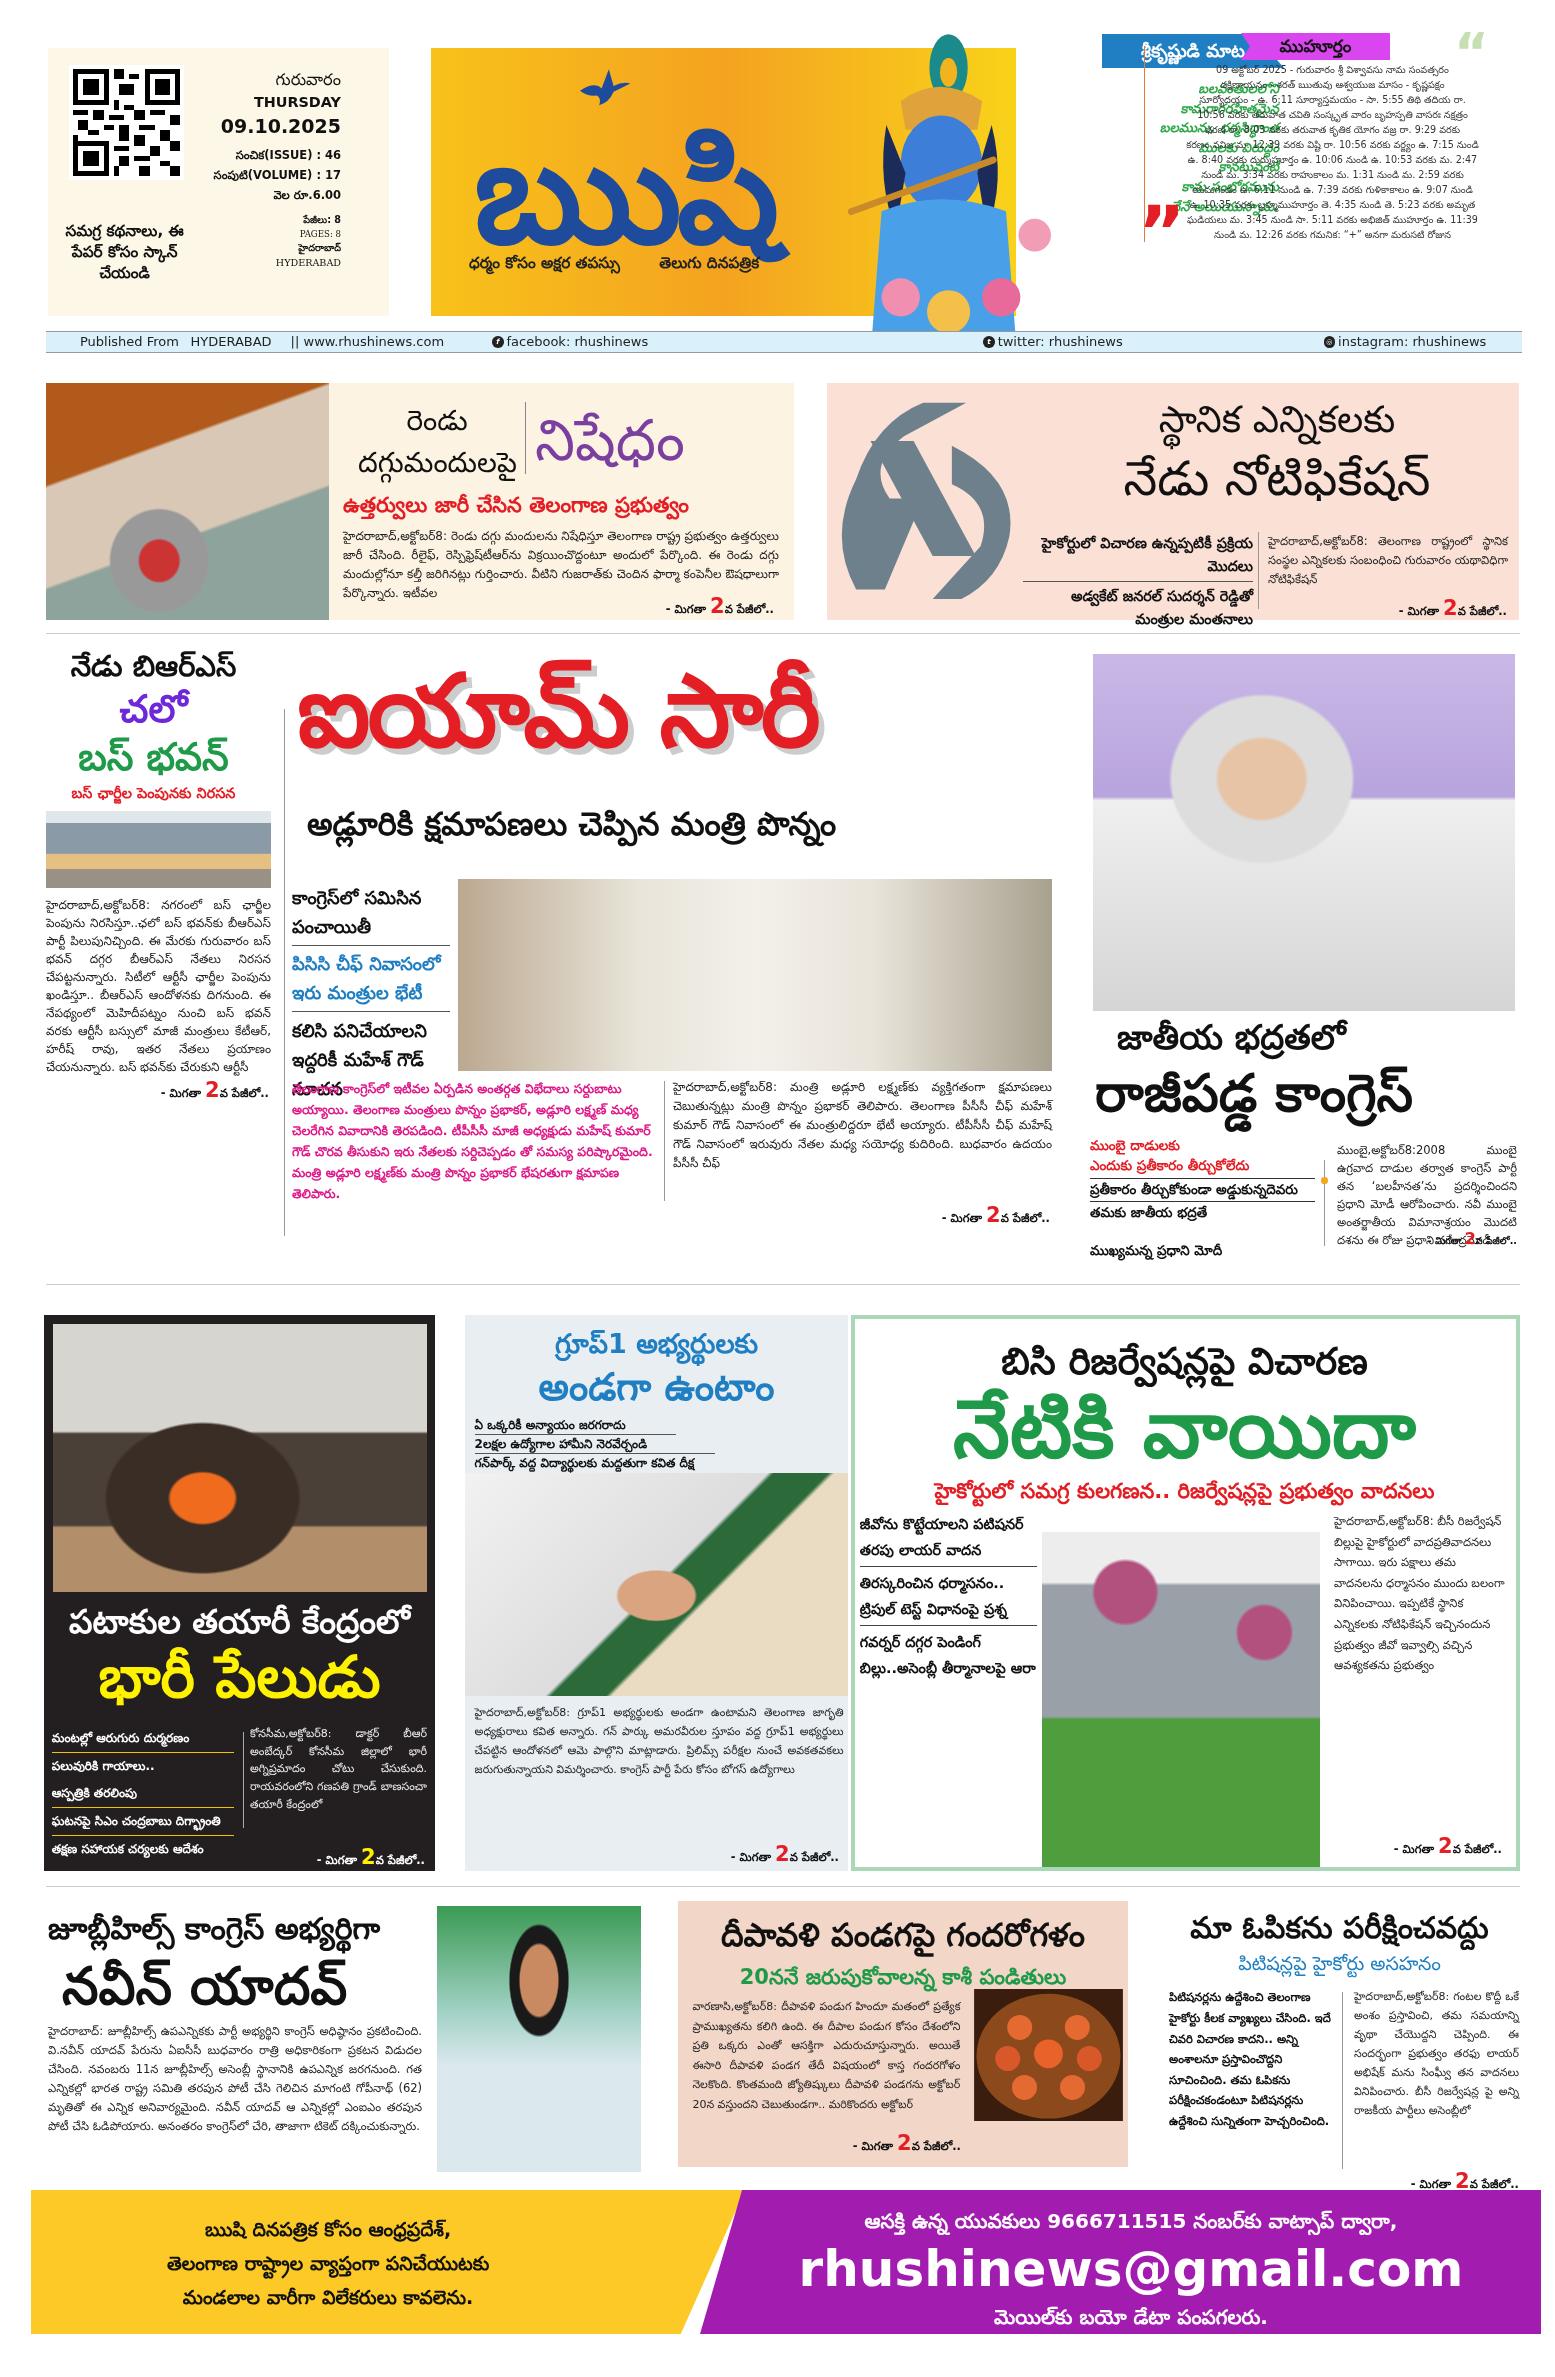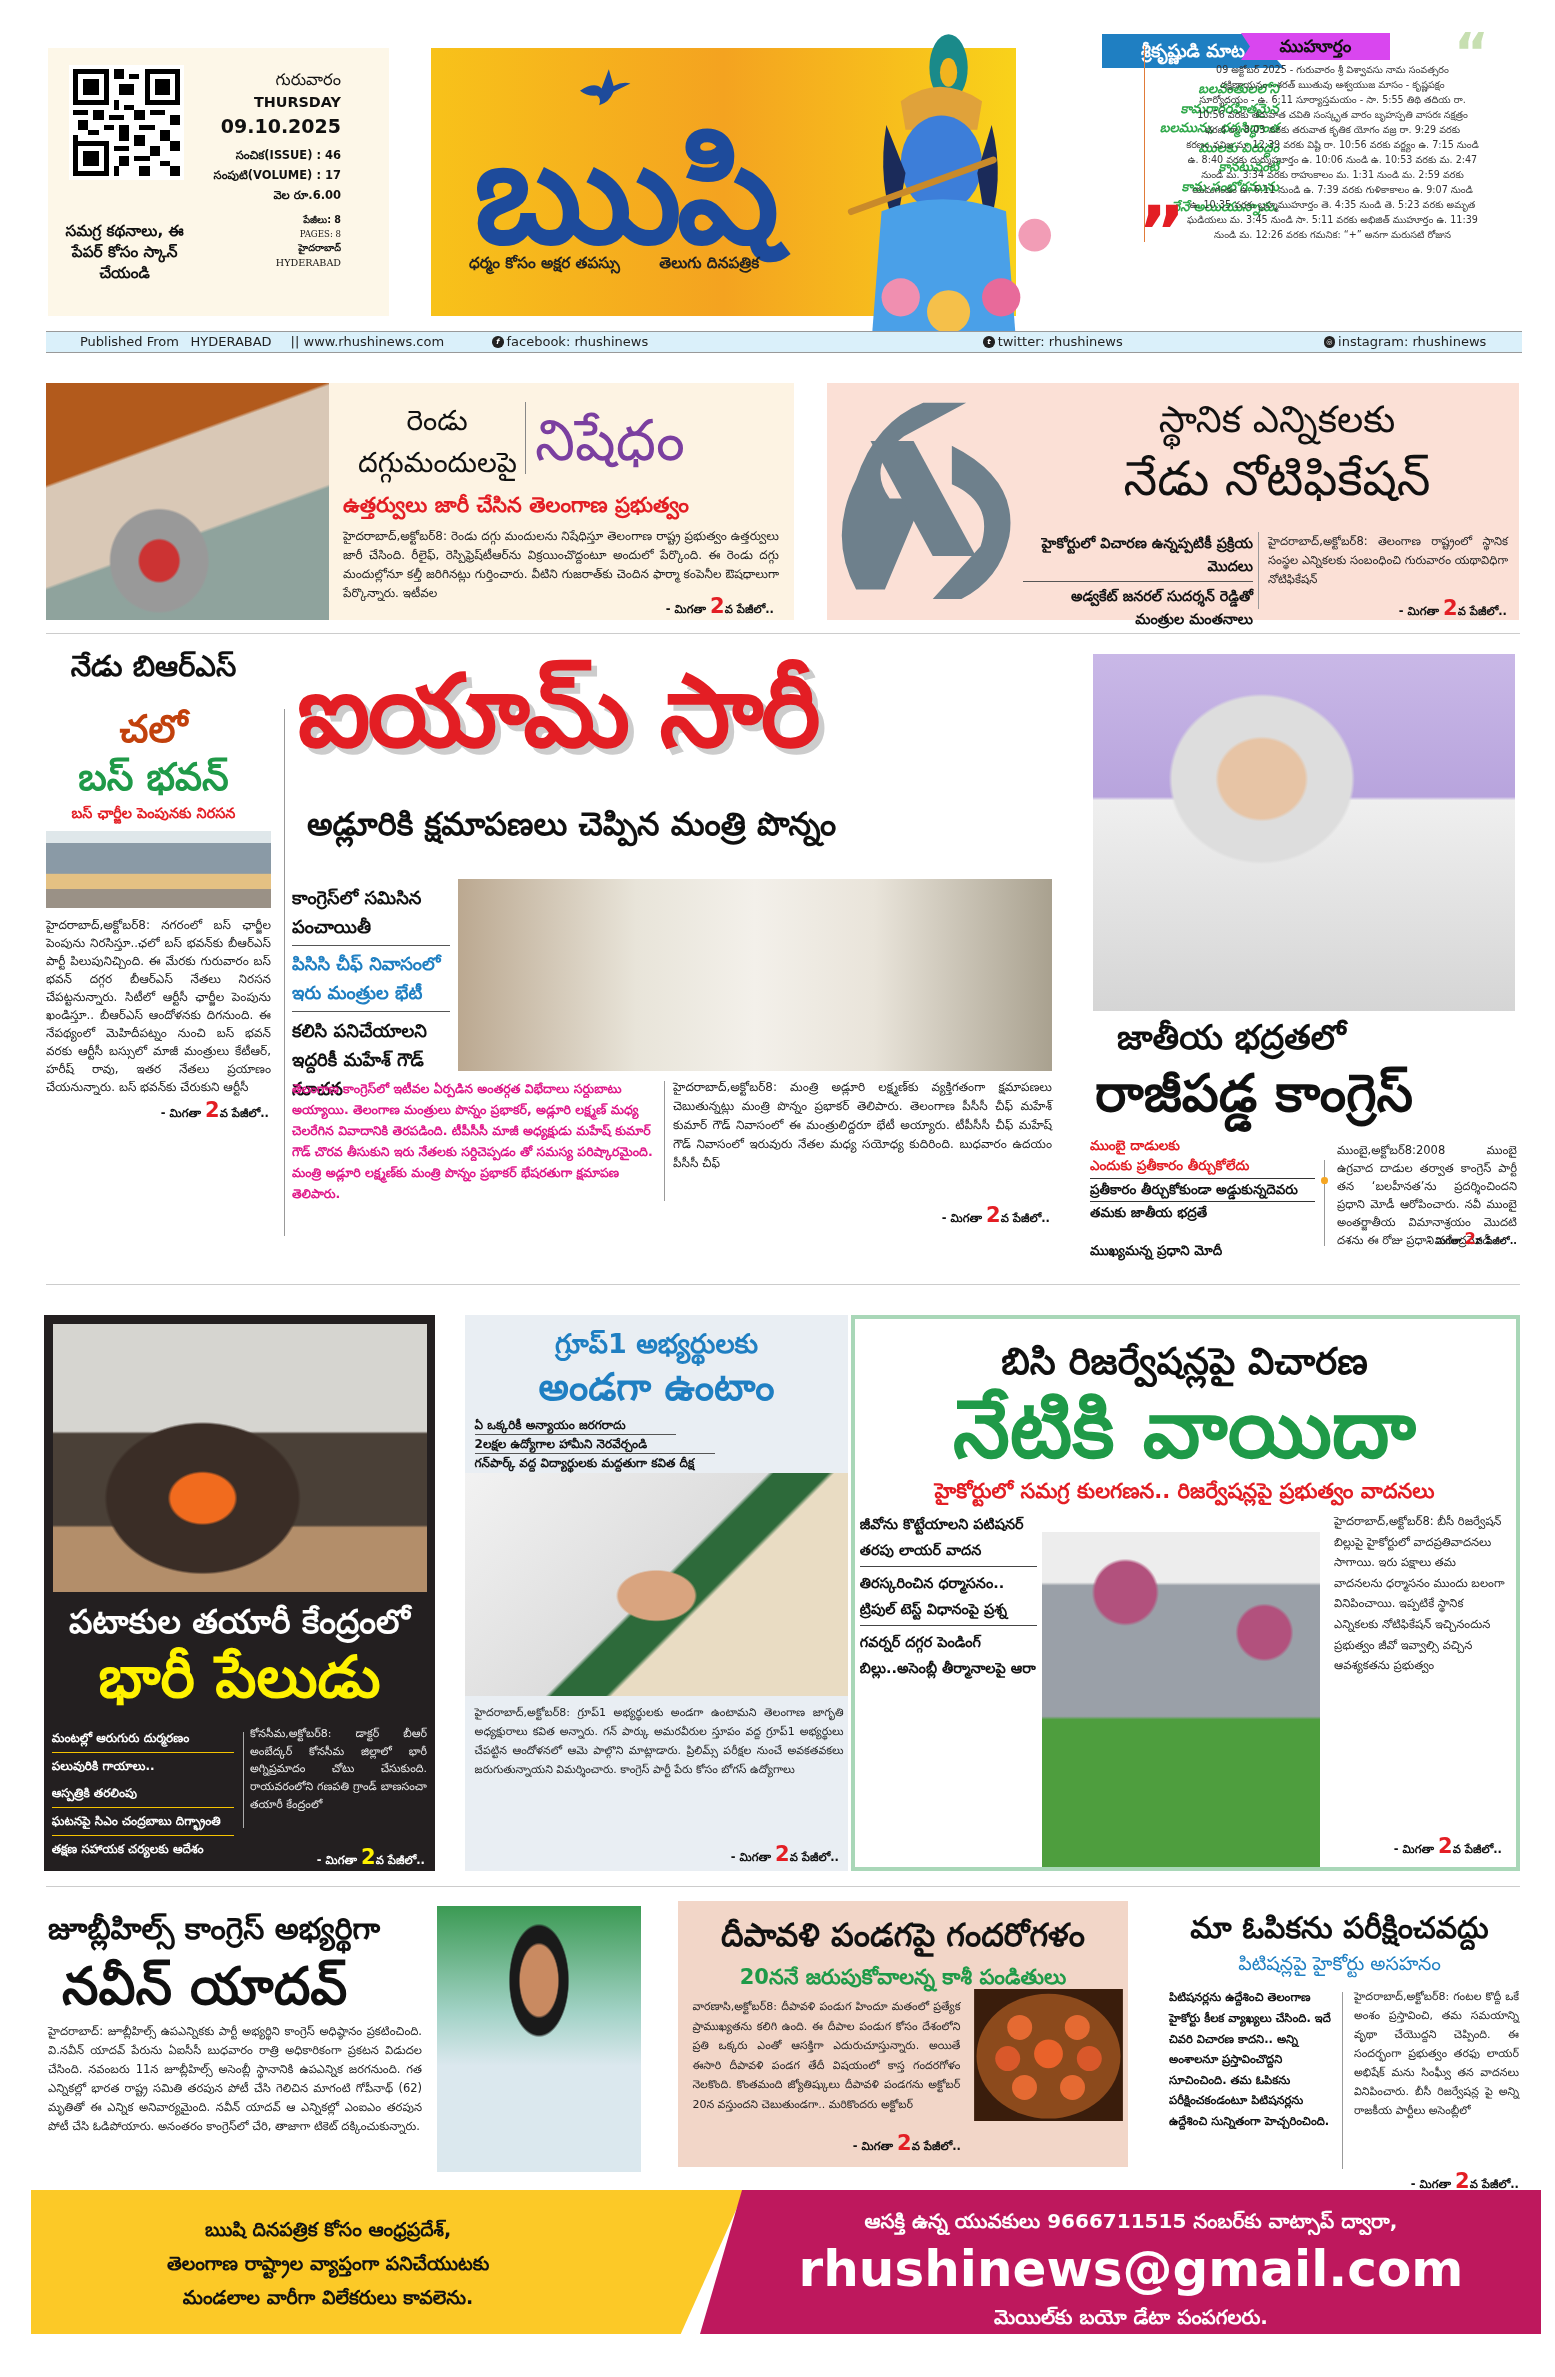--- a/index.html
+++ b/index.html
@@ -62,21 +62,21 @@
 
   
   #naveen-head1 { left: 48px; top: 1910px; font-size: 30px; font-weight: bold; line-height: 38px; }
   #naveen-head2 { left: 62px; top: 1955px; font-size: 52px; font-weight: bold; line-height: 62px; }
   #naveen-img { left: 437px; top: 1906px; width: 204px; height: 266px; background: radial-gradient(ellipse at 50% 28%, #c98a61 0 13%, #1a1a1a 14% 20%, transparent 21%), linear-gradient(180deg, #3b9a53, #a2d2c6 40%, #dbe8ee 60%); }
   #diwali-box { left: 678px; top: 1901px; width: 450px; height: 266px; background: #f2d6c8; }
   #patience-col { left: 1150px; top: 1901px; width: 379px; }
 
   
   #bottom-left { left: 31px; top: 2190px; width: 714px; height: 144px; background: #fcc927; clip-path: polygon(0 0, 100% 0, 91% 100%, 0 100%); }
-  #bottom-right { left: 700px; top: 2190px; width: 841px; height: 144px; background: #be185d; clip-path: polygon(5% 0, 100% 0, 100% 100%, 0 100%); }
+  #bottom-right { left: 700px; top: 2190px; width: 841px; height: 144px; background: #a21caf; clip-path: polygon(5% 0, 100% 0, 100% 100%, 0 100%); }
 </style>
 </head>
 <body>
 
 <div id="mast-left" class="abs">
   <div id="qr" class="abs">
     <svg viewBox="0 0 21 21" shape-rendering="crispEdges">
       <rect width="21" height="21" fill="#fff"></rect>
       <path fill="#000" d="M0 0h7v7H0zM1 1v5h5V1zM2 2h3v3H2zM14 0h7v7h-7zM15 1v5h5V1zM16 2h3v3h-3zM0 14h7v7H0zM1 15v5h5v-5zM2 16h3v3H2zM8 0h2v2H8zM11 1h2v1h-2zM9 3h3v2H9zM8 6h1v2H8zM10 7h2v1h-2zM0 8h3v1H0zM4 8h2v2H4zM7 9h3v1H7zM12 8h2v2h-2zM15 8h3v1h-3zM19 9h2v2h-2zM1 10h2v2H1zM6 11h2v1H6zM9 11h2v3H9zM13 11h3v1h-3zM17 12h2v2h-2zM0 13h1v1H0zM3 12h2v1H3zM12 13h2v2h-2zM8 15h3v1H8zM15 15h2v2h-2zM19 14h2v2h-2zM9 17h2v2H9zM12 17h3v1h-3zM17 18h2v1h-2zM8 19h1v2H8zM13 19h2v2h-2zM19 19h2v2h-2z"></path>
     </svg>
@@ -200,21 +200,21 @@
   </div>
   <div class="abs vrule" style="left:431px;top:149px;height:77px;"></div>
   <div class="abs body-text" style="left:441px;top:149px;width:240px;font-size:11.5px;line-height:19px;">హైదరాబాద్,అక్టోబర్8: తెలంగాణ రాష్ట్రంలో స్థానిక సంస్థల ఎన్నికలకు సంబంధించి గురువారం యథావిధిగా నోటిఫికేషన్</div>
   <div class="abs more" style="left:527px;top:213px;width:153px;"><span>- మిగతా </span><b>2</b><span>వ పేజీలో..</span></div>
 </div>
 
 <div class="abs" style="left:46px;top:633px;width:1474px;height:1px;background:#ccc;"></div>
 
 <div id="brs-col" class="abs">
   <div style="text-align:center;font-size:29px;font-weight:bold;line-height:38px;">నేడు బిఆర్ఎస్</div>
-  <div style="text-align:center;font-size:38px;font-weight:bold;color:#c2410c;line-height:48px;margin-top:20px;">చలో</div>
+  <div style="text-align:center;font-size:38px;font-weight:bold;color:#6d28d9;line-height:48px;">చలో</div>
   <div style="text-align:center;font-size:38px;font-weight:bold;color:#1f9a48;line-height:48px;">బస్ భవన్</div>
   <div style="text-align:center;font-size:14.4px;font-weight:bold;color:#e31e24;line-height:24px;">బస్ ఛార్జీల పెంపునకు నిరసన</div>
   <div style="margin:5.8px 0 0 17px;width:225px;height:77px;background:linear-gradient(180deg,#dfe7ea 0 15%,#8a9aa6 16% 55%,#e4c183 56% 75%,#9a9186 76%);"></div>
   <div class="body-text" style="margin:8.6px 0 0 17px;width:225px;font-size:12px;line-height:18px;">హైదరాబాద్,అక్టోబర్8: నగరంలో బస్ ఛార్జీల పెంపును నిరసిస్తూ..ఛలో బస్ భవన్‌కు బీఆర్ఎస్ పార్టీ పిలుపునిచ్చింది. ఈ మేరకు గురువారం బస్ భవన్ దగ్గర బీఆర్ఎస్ నేతలు నిరసన చేపట్టనున్నారు. సిటీలో ఆర్టీసీ ఛార్జీల పెంపును ఖండిస్తూ.. బీఆర్ఎస్ ఆందోళనకు దిగనుంది. ఈ నేపథ్యంలో మెహిదీపట్నం నుంచి బస్ భవన్ వరకు ఆర్టీసీ బస్సులో మాజీ మంత్రులు కేటీఆర్, హరీష్ రావు, ఇతర నేతలు ప్రయాణం చేయనున్నారు. బస్ భవన్‌కు చేరుకుని ఆర్టీసీ</div>
   <div class="more" style="margin-top:1.9px;width:240px;"><span>- మిగతా </span><b>2</b><span>వ పేజీలో..</span></div>
 </div>
 <div class="abs vrule" style="left:284px;top:709px;height:527px;width:1px;"></div>
 
 <div id="sorry-head" class="abs">ఐయామ్ సారీ</div>
 <div id="sorry-sub" class="abs">అడ్లూరికి క్షమాపణలు చెప్పిన మంత్రి పొన్నం</div>

